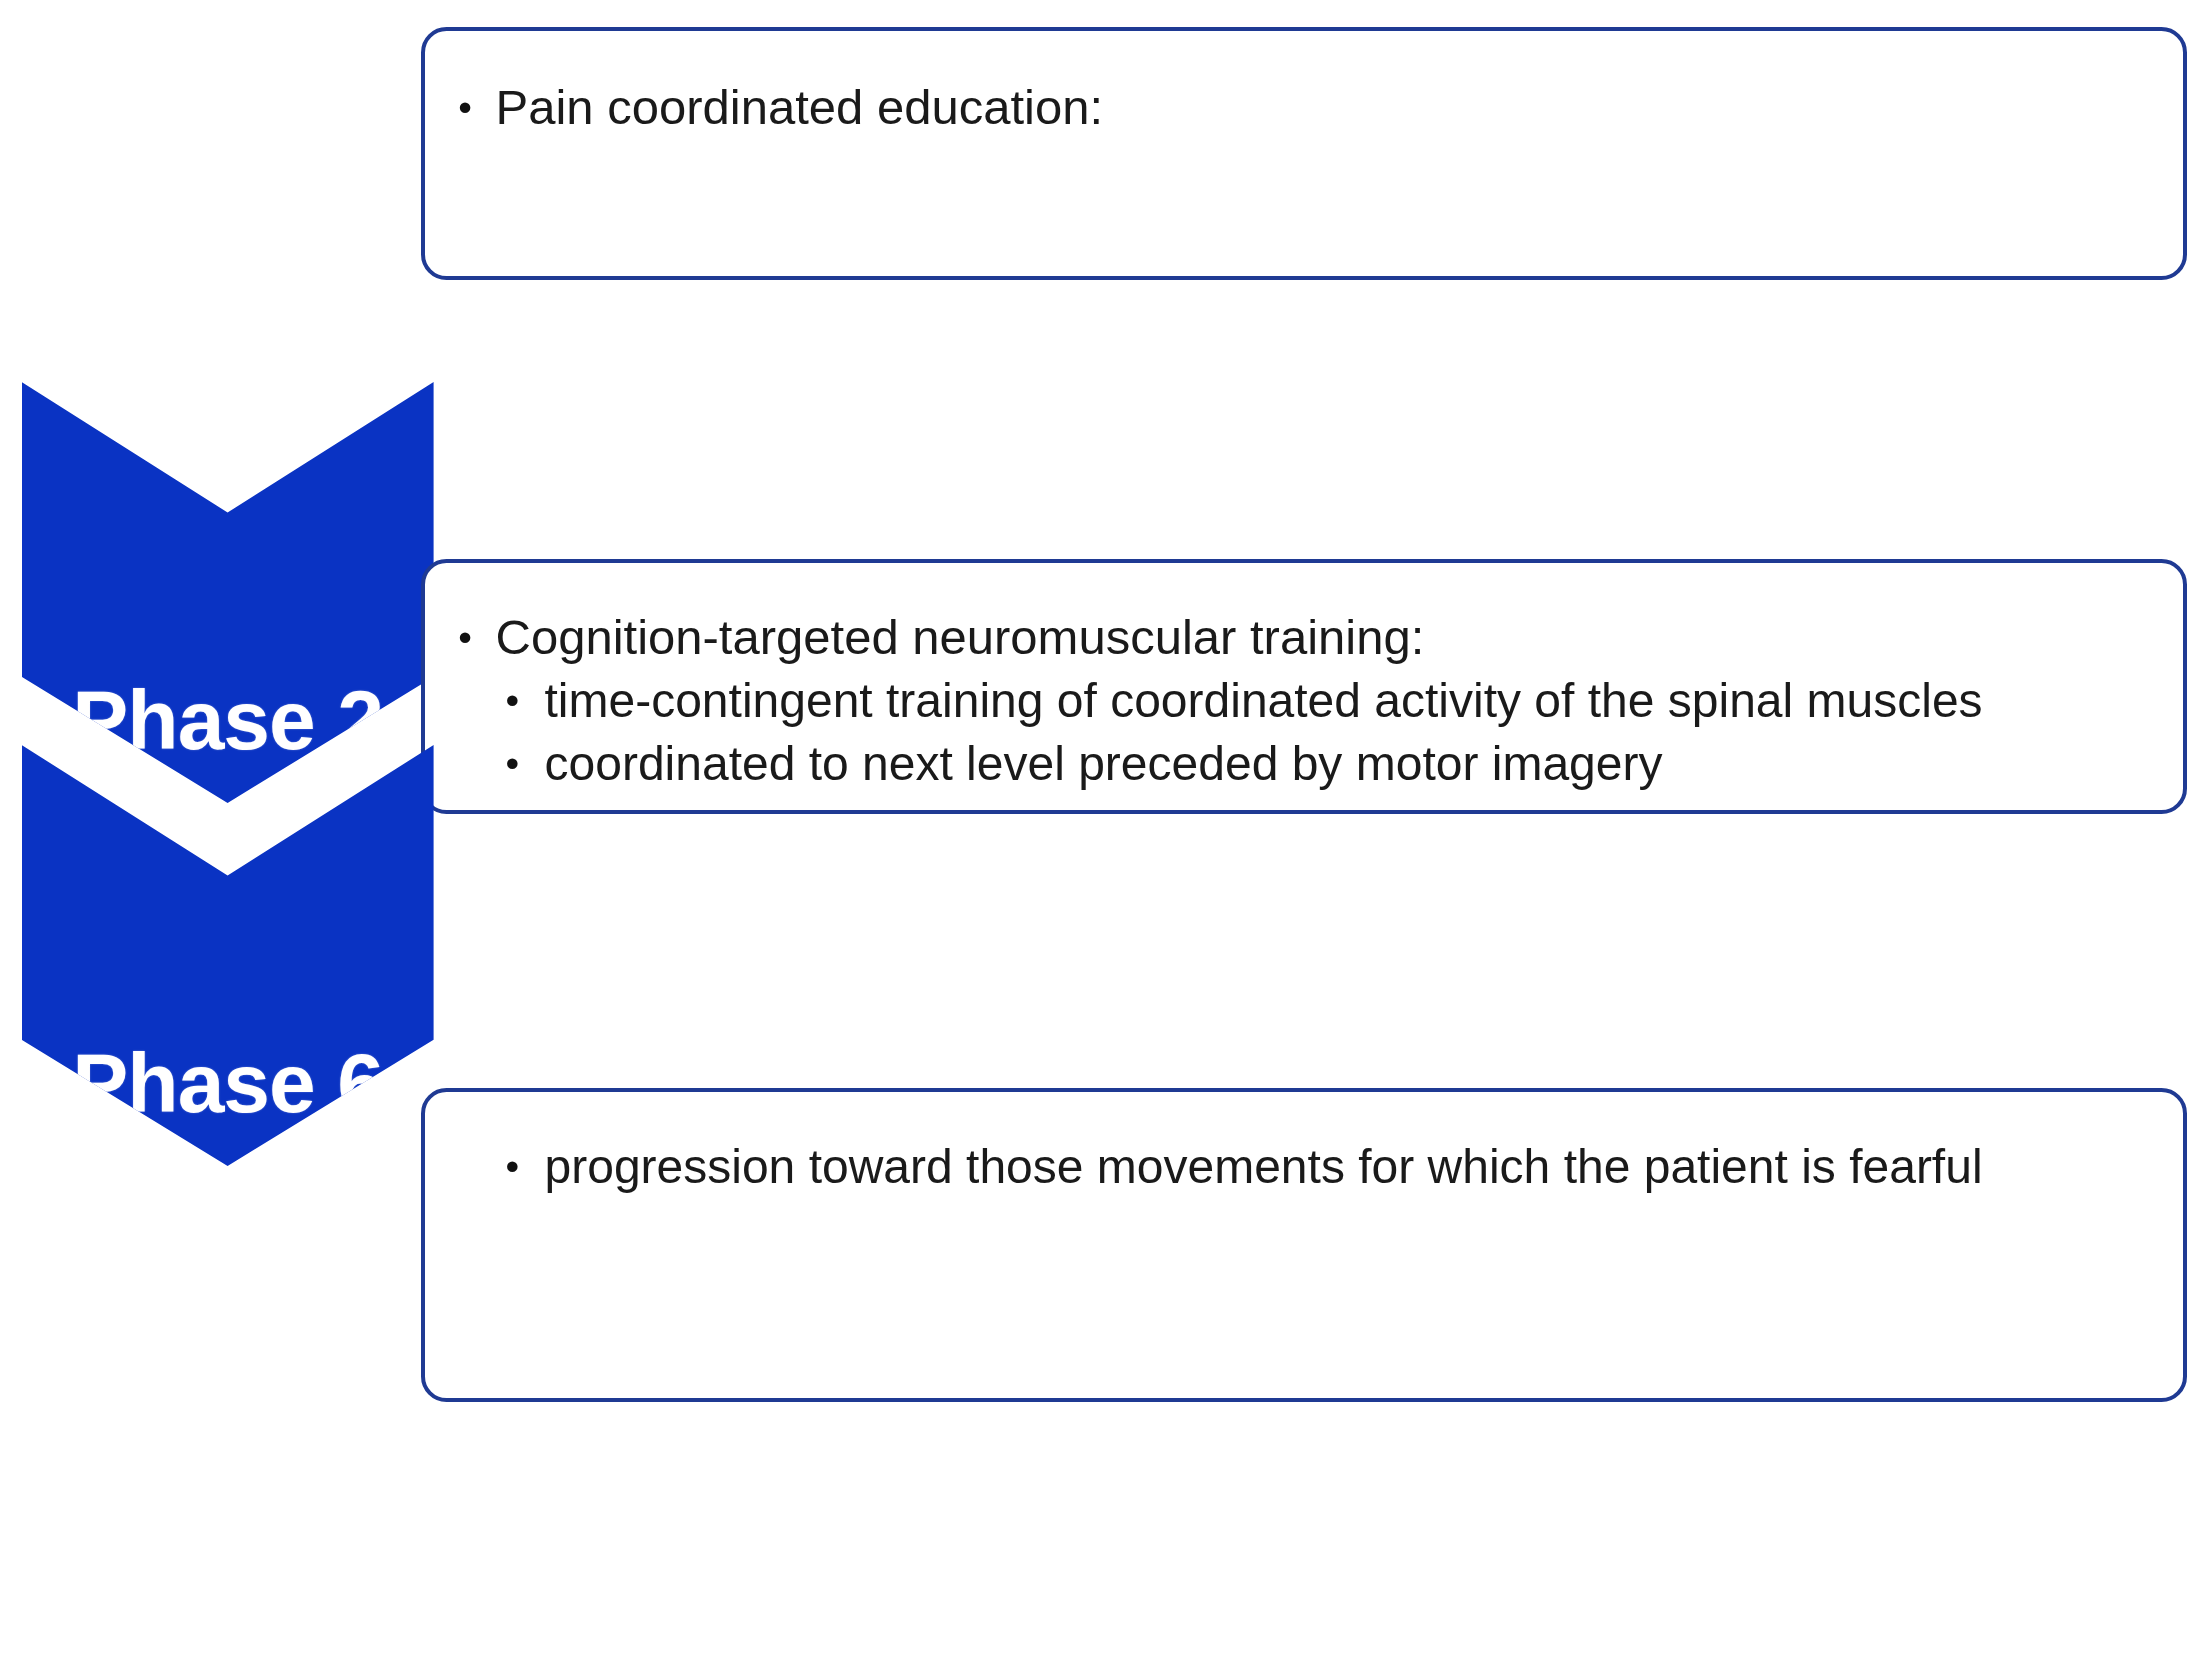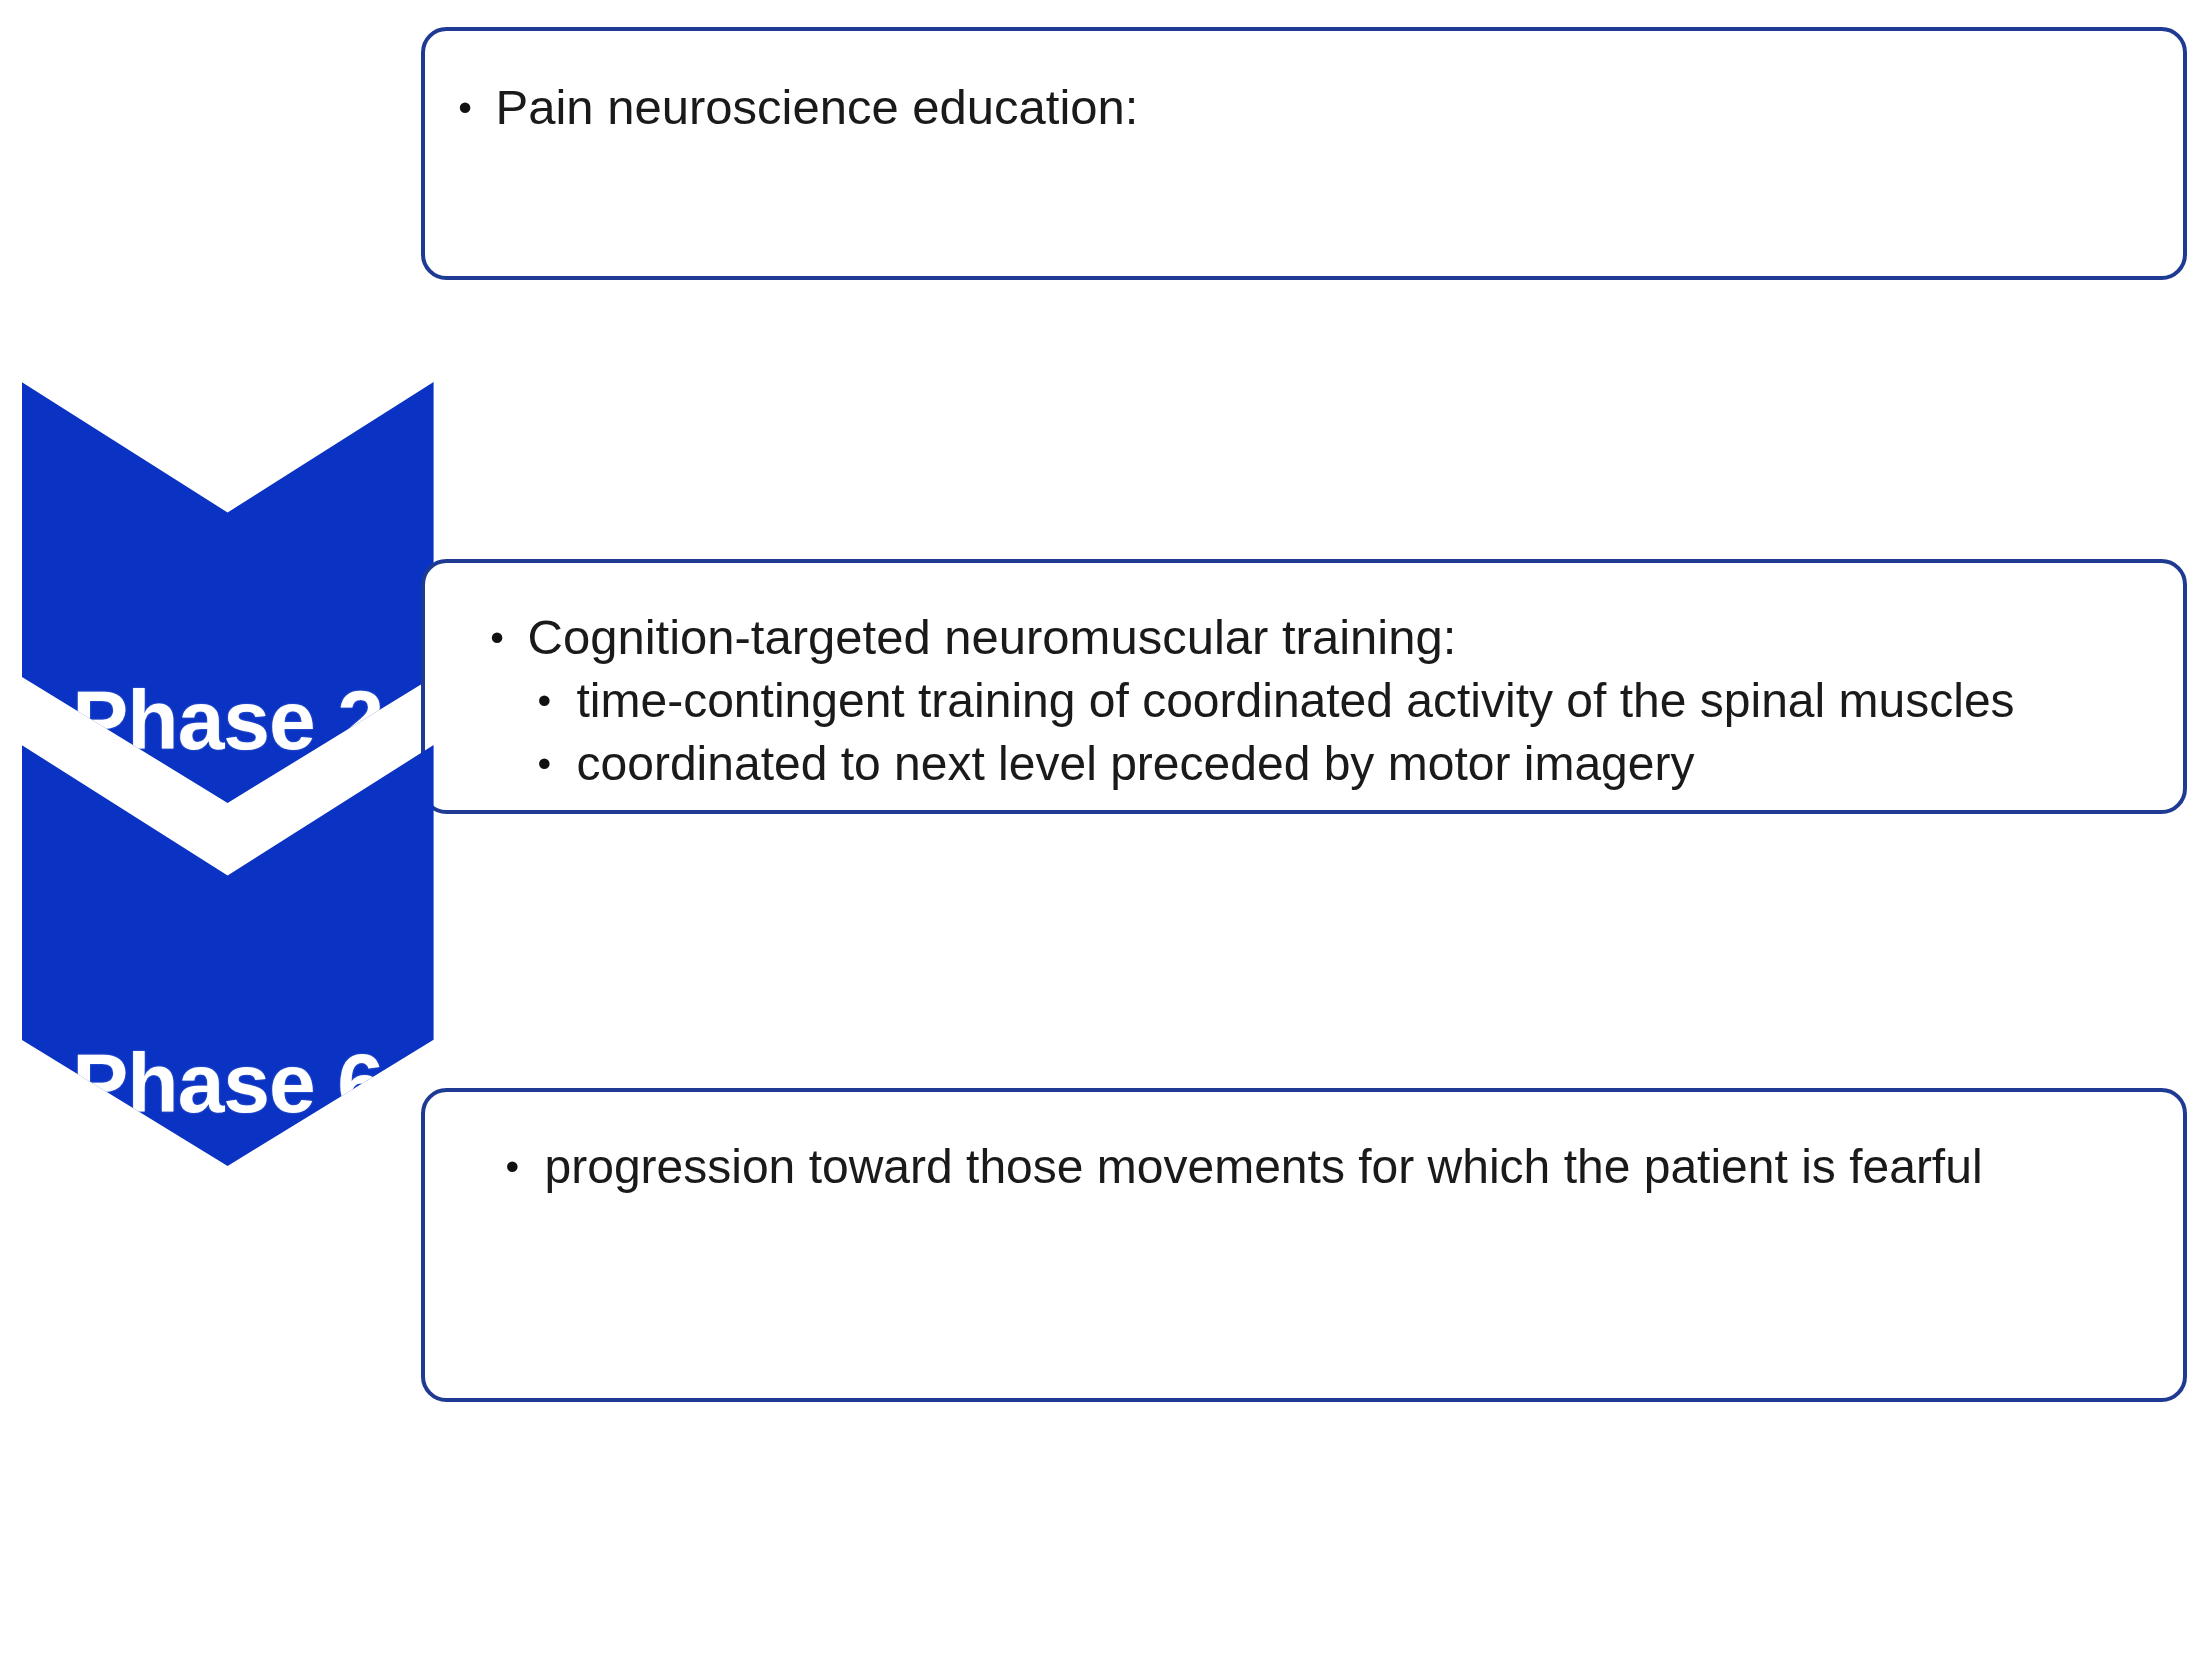--- a/index.html
+++ b/index.html
@@ -116,32 +116,32 @@
   }
 </style>
 </head>
 <body>
 
 <div id="diagram">
 
 
   <div class="content-box" id="phase-1-box" style="border-color: rgb(31, 58, 147); background: rgb(255, 255, 255);">
     <ul class="bullets" id="phase-1-body" style="padding:45px 0 0 25.5px;">
-      <li class="bullet-l1">Pain neuroscience education:</li>
+      <li class="bullet-l1">Pain coordinated education:</li>
     </ul>
   </div>
 
   <div class="chevron" id="phase-2-chevron" style="background: rgb(10, 51, 195);">
     <div class="chevron-label-wrap">
       <span class="chevron-label" style="color: rgb(255, 255, 255);">Phase 2</span>
     </div>
   </div>
 
   <div class="content-box" id="phase-2-box" style="top: 559px; height: 255px; border-color: rgb(31, 58, 147); background: rgb(255, 255, 255);">
-    <ul class="bullets" style="padding:43px 0 0 25.5px;margin-left:32px;">
+    <ul class="bullets" style="padding:43px 0 0 25.5px;">
       <li class="bullet-l1">Cognition-targeted neuromuscular training:</li>
       <li class="bullet-l2">time-contingent training of coordinated activity of the spinal muscles</li>
       <li class="bullet-l2">coordinated to next level preceded by motor imagery</li>
     </ul>
   </div>
 
   <div class="chevron" id="phase-3-chevron" style="background: rgb(10, 51, 195);">
     <div class="chevron-label-wrap">
       <span class="chevron-label" style="color: rgb(255, 255, 255);">Phase 6</span>
     </div>

